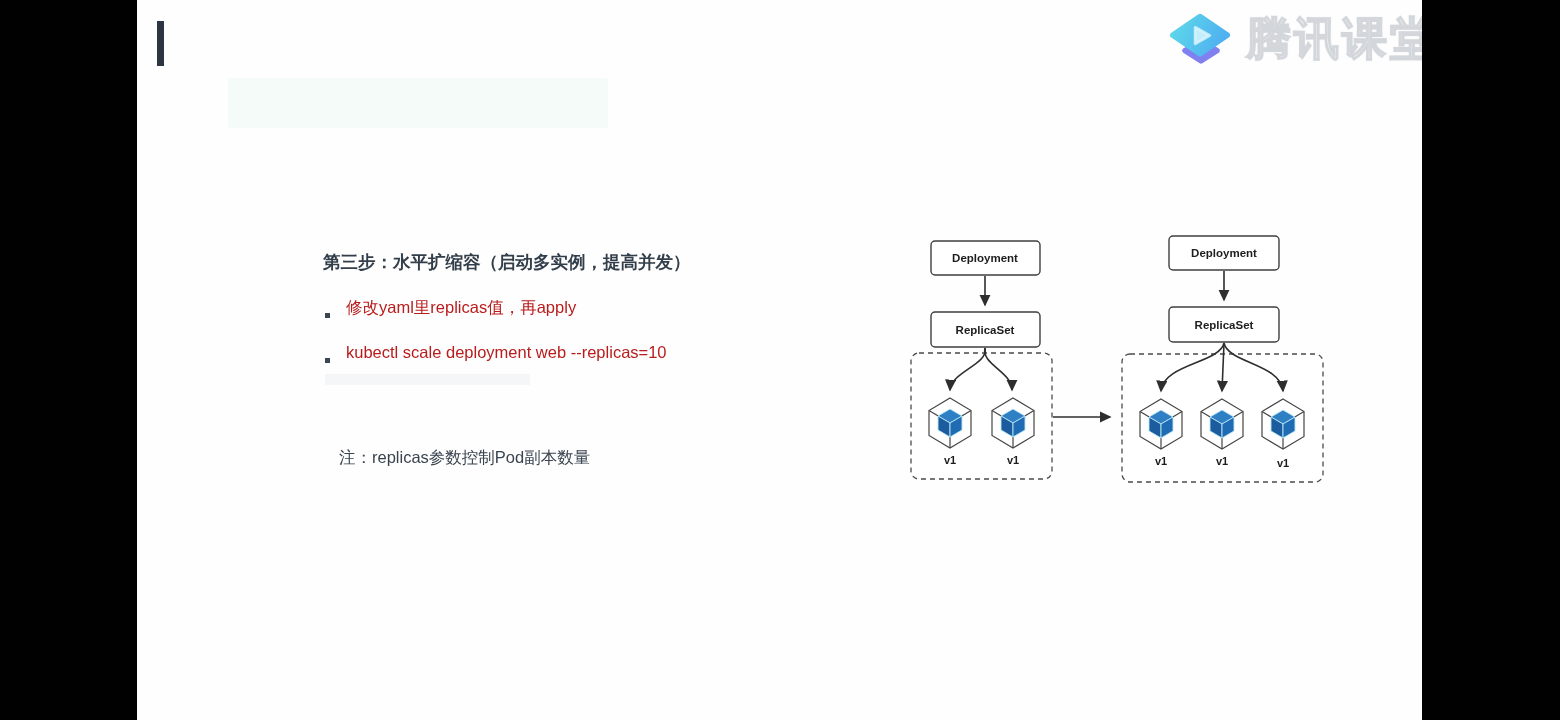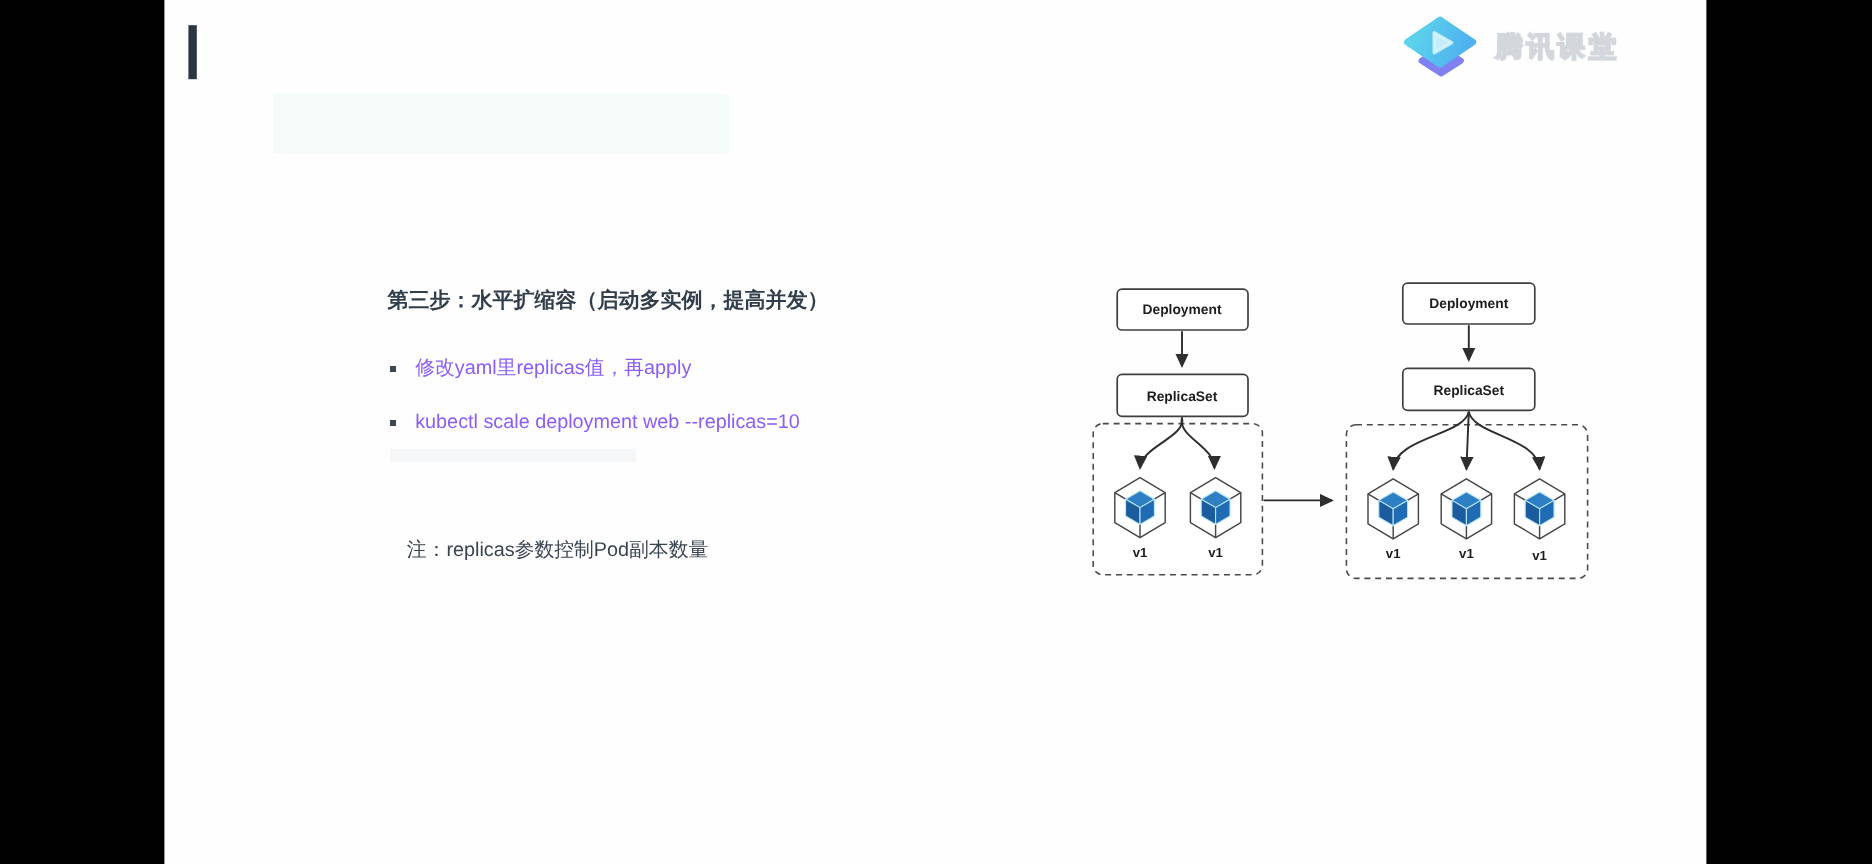--- a/index.html
+++ b/index.html
@@ -25,32 +25,32 @@
   }
   #ghost-smear{
     position:absolute;left:325px;top:374px;width:205px;height:11px;
     background:#f1f2f3;opacity:0.7;
   }
 
   
   #watermark{position:absolute;left:1168px;top:8px;display:flex;align-items:center;}
   #logo-icon{width:66px;height:62px;}
   #watermark-text{
-    font-size:23px;font-weight:bold;letter-spacing:3px;margin-left:12px;
+    font-size:45px;font-weight:bold;letter-spacing:3px;margin-left:12px;
     color:rgba(255,255,255,0.88);
     -webkit-text-stroke:1.4px #d3d7db;
     text-shadow:0 0 2px rgba(190,195,200,0.55);
   }
 
   
   .heading{
-    position:absolute;left:323px;top:238px;margin:0;
+    position:absolute;left:323px;top:250px;margin:0;
     font-size:17.5px;font-weight:bold;color:#323e4a;
   }
-  .bullet-row{position:absolute;left:325px;display:flex;align-items:flex-start;color:#8b5cf6;}
+  .bullet-row{position:absolute;left:325px;display:flex;align-items:flex-end;color:#b91c1c;}
   #bullet-row-0{top:297px;}
   #bullet-row-1{top:342px;}
   .bullet-dot{
     width:5px;height:5px;background:#3c4651;margin:8px 16px 0 0;flex:0 0 auto;
   }
   .bullet-text{font-size:16.5px;line-height:21px;}
   .note{
     position:absolute;left:323px;top:431px;margin:16px;
     font-size:16.5px;color:#3a movie4450;color:#3a4450;
   }

